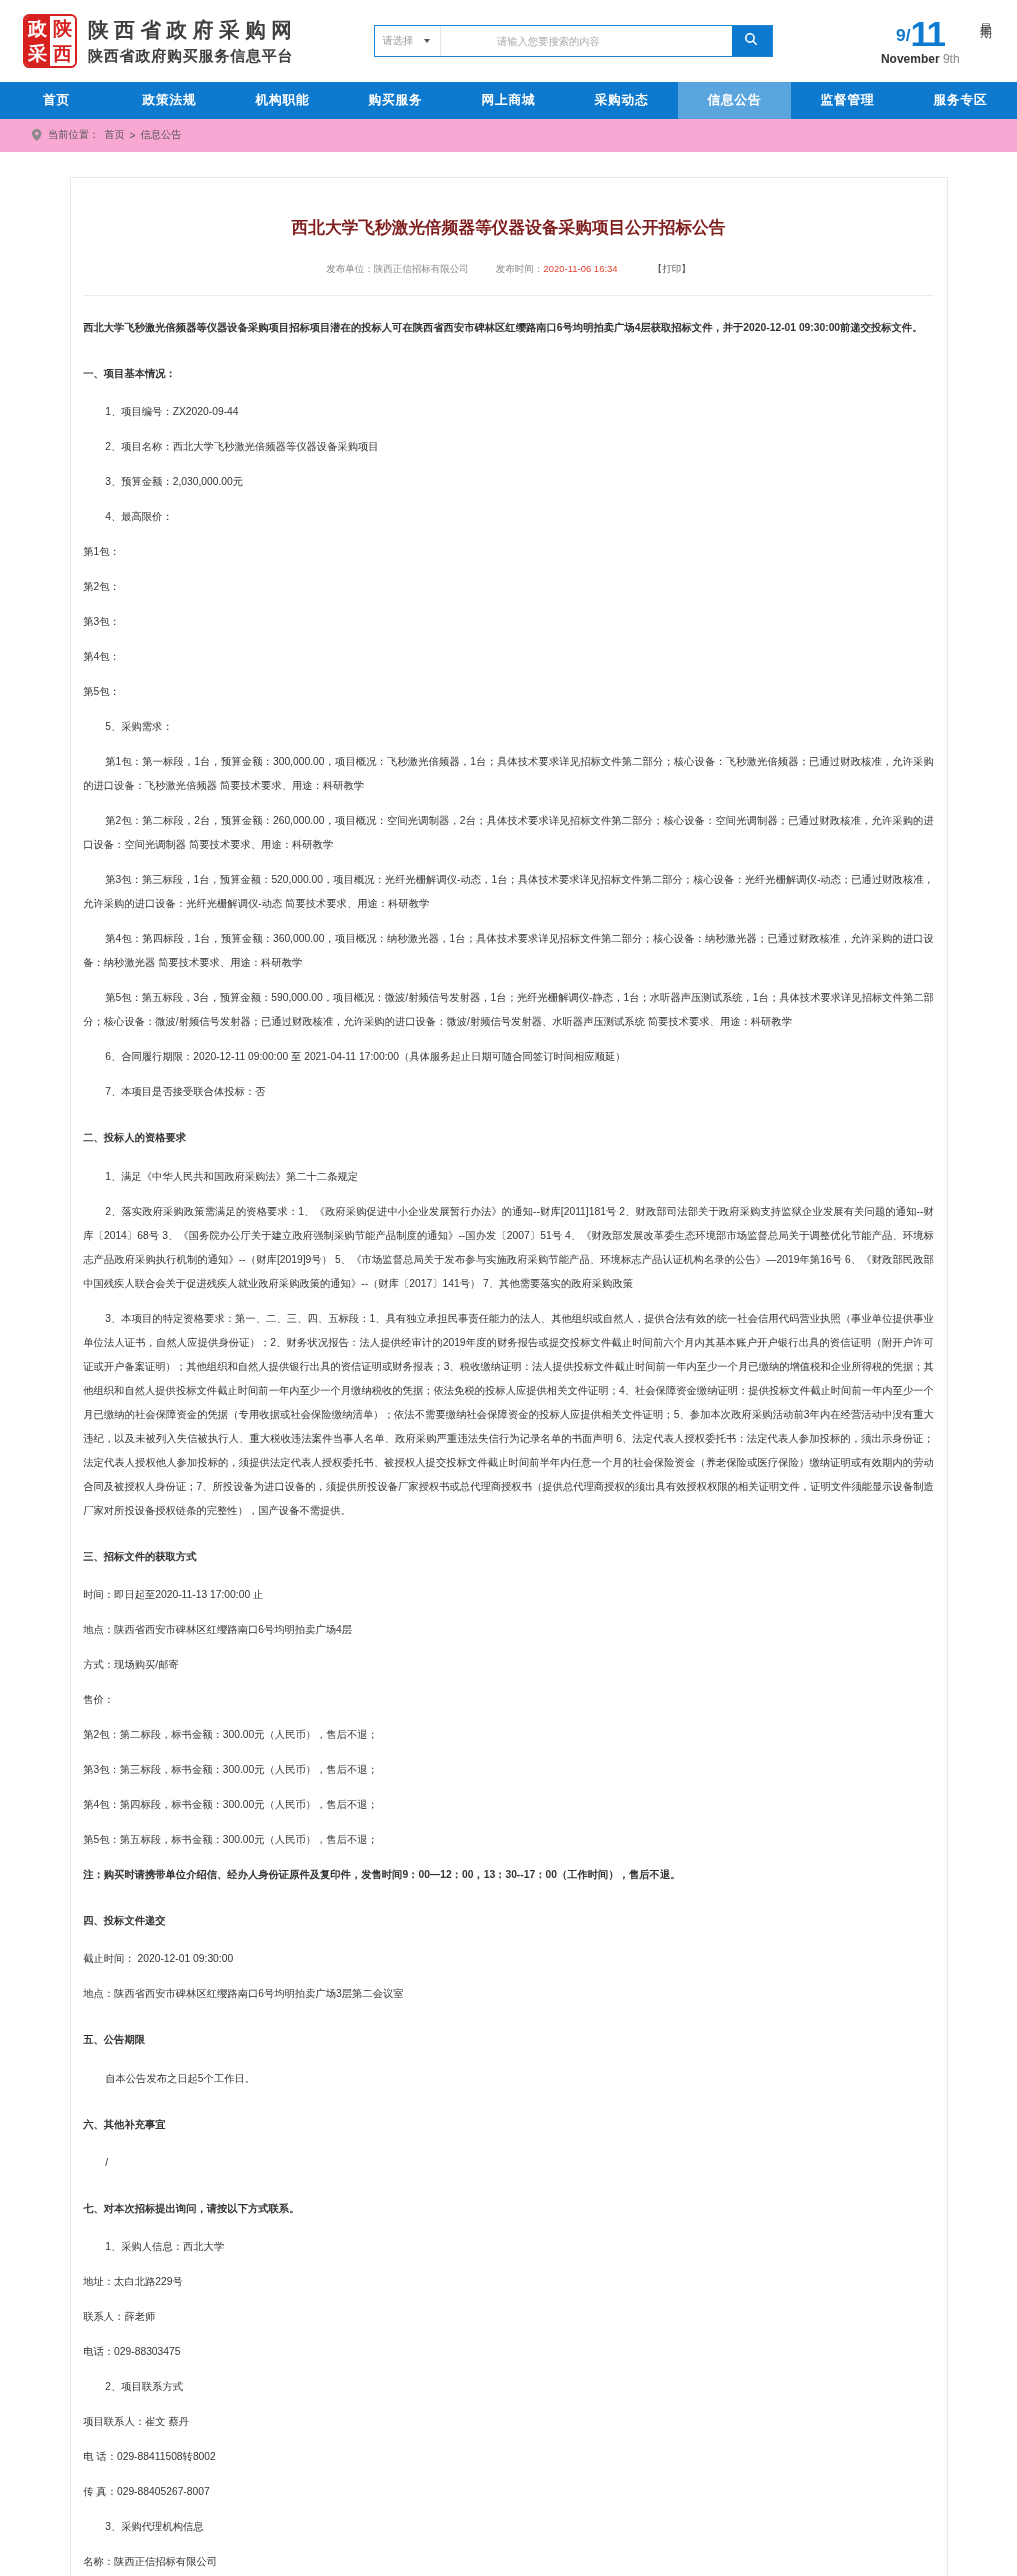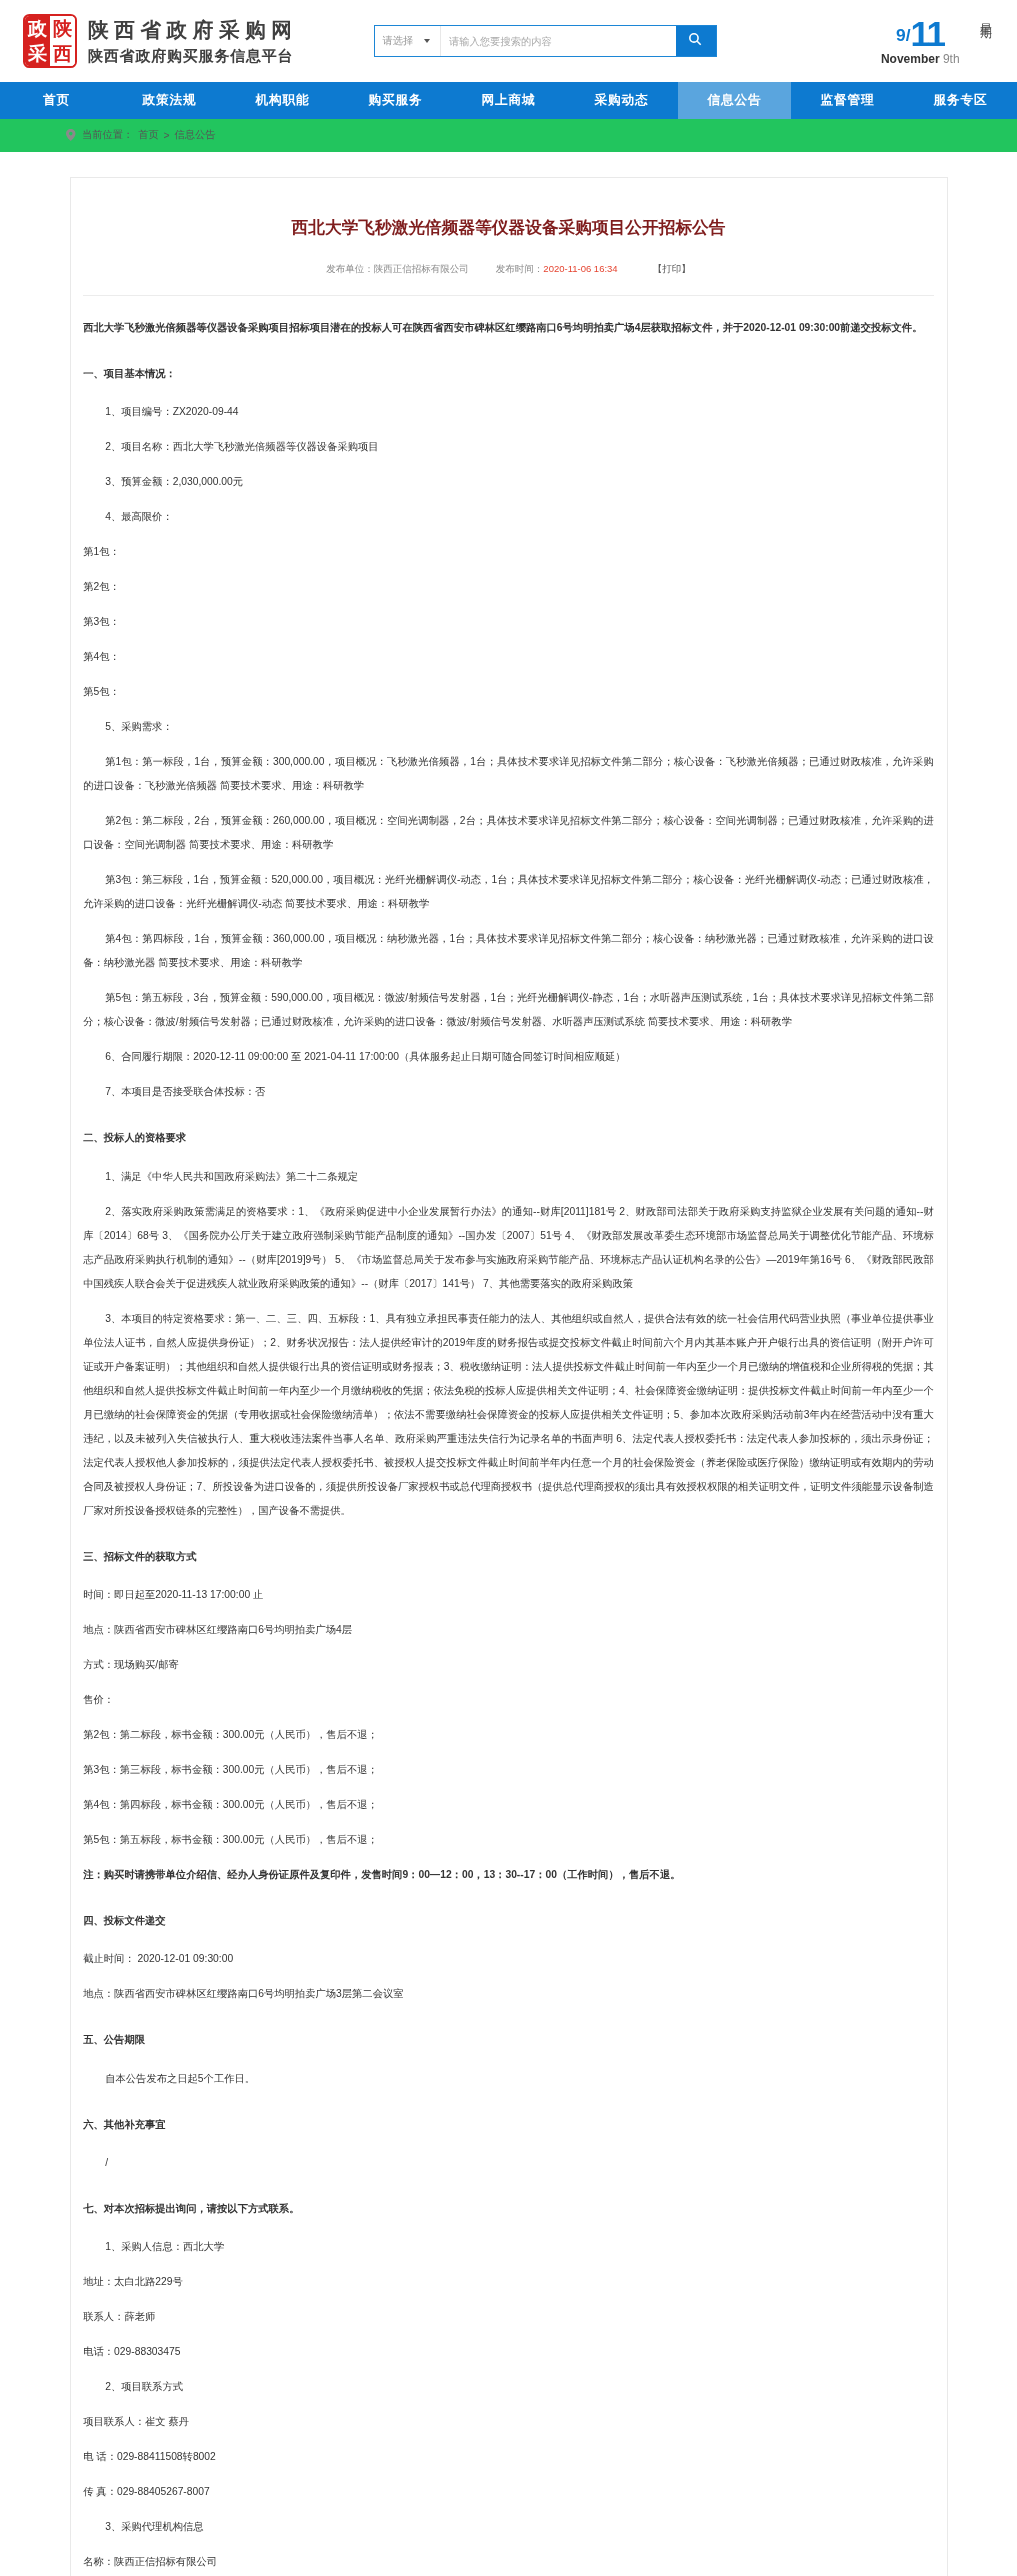--- a/index.html
+++ b/index.html
@@ -12,43 +12,43 @@
   .topbar-inner { width: 971px; margin: 0 auto; height: 82px; display: flex; align-items: center; }
   .brand { display: flex; align-items: center; gap: 11px; width: 341px; }
   .logo { width: 54px; height: 54px; border: 2.4px solid #d6211f; border-radius: 6.3px; display: flex; overflow: hidden; background: #fff; cursor: pointer; }
   .logo-col { width: 50%; display: flex; flex-direction: column; }
   .logo-col span { flex: 1; display: flex; align-items: center; justify-content: center; font-size: 19px; font-weight: 700; line-height: 1; }
   .logo-col.red { background: #d6211f; color: #fff; }
   .logo-col.white { background: #fff; color: #d6211f; }
   .site-name { font-size: 20.6px; font-weight: 700; color: #3f3f3f; letter-spacing: 5.6px; white-space: nowrap; }
   .site-sub { font-size: 15px; font-weight: 700; color: #3f3f3f; letter-spacing: 0.8px; margin-top: 3.2px; white-space: nowrap; }
 
-  .search { display: flex; align-items: stretch; border: 1.6px solid #1c86d6; height: 32px; width: 343px; margin-left: 9.5px; background: #fff; }
+  .search { display: flex; align-items: stretch; border: 1.6px solid #1c86d6; height: 32px; width: 399px; margin-left: 9.5px; background: #fff; }
   .search-select { display: flex; align-items: center; gap: 11px; padding: 0 9.5px 0 8px; font-size: 10.3px; color: #999; cursor: pointer; border-right: 0.8px solid #e8e8e8; white-space: nowrap; }
   .caret { width: 0; height: 0; border-left: 3.2px solid transparent; border-right: 3.2px solid transparent; border-top: 4px solid #555; display: inline-block; }
-  .search-input { flex: 1; border: 0; outline: none; padding: 0 8px; font-size: 10.3px; color: #333; font-family: inherit; min-width: 0; }
+  .search-input { flex: 1; border: 0; outline: none; padding: 0 8px; font-size: 10.3px; color: #333; font-family: inherit; min-width: 0; margin-left: 48px; }
   .search-input::placeholder { color: #aaa; }
   .search-btn { width: 40px; background: #0d7ad0; border: 0; cursor: pointer; display: flex; align-items: center; justify-content: center; }
 
   .datebox { margin-left: auto; text-align: center; }
   .date-main { color: #0d7ad0; line-height: 1; white-space: nowrap; }
   .d-month { font-size: 17.4px; font-weight: 700; vertical-align: 4.8px; }
   .d-day { font-size: 35px; font-weight: 700; letter-spacing: -1.6px; }
   .date-sub { font-size: 12px; color: #444; margin-top: 1.6px; white-space: nowrap; }
   .date-sub b { color: #333; }
   .date-sub .ord { color: #888; font-weight: 400; }
   .weekday { writing-mode: vertical-rl; font-size: 12px; color: #444; letter-spacing: 4px; margin-left: 17.4px; height: 56px; }
 
   
   .mainnav { background: #0d7ad0; height: 37px; display: flex; }
   .nav-item { flex: 1; display: flex; align-items: center; justify-content: center; color: #fff; font-size: 12.7px; font-weight: 700; cursor: pointer; letter-spacing: 0.8px; }
   .nav-item.active { background: #5aa5de; }
 
   
-  .breadcrumb-bar { background: #22c55e; height: 32.5px; display: flex; align-items: center; padding-left: 66px; font-size: 10.3px; color: #555; gap: 4.8px; }
+  .breadcrumb-bar { background: #f9a8d4; height: 32.5px; display: flex; align-items: center; padding-left: 32px; font-size: 10.3px; color: #555; gap: 4.8px; }
   .pin { display: inline-flex; margin-right: 1.6px; }
   .breadcrumb-bar a { cursor: pointer; }
 
   
   .content-card { width: 878px; margin: 25px auto 57px; border: 0.8px solid #e9e9e9; background: #fff; padding: 27px 12.7px 56px; }
   .article-title { text-align: center; font-size: 16.7px; font-weight: 700; color: #7f1d1d; margin: 11px 0 24px; }
   .meta { text-align: center; font-size: 9.5px; color: #8a8a8a; padding-bottom: 19px; border-bottom: 0.8px solid #ececec; }
   .meta .publisher { color: #8a8a8a; text-align: right; }
   .meta .gap { display: inline-block; width: 27px; }
   .meta .red { color: #e54430; }

